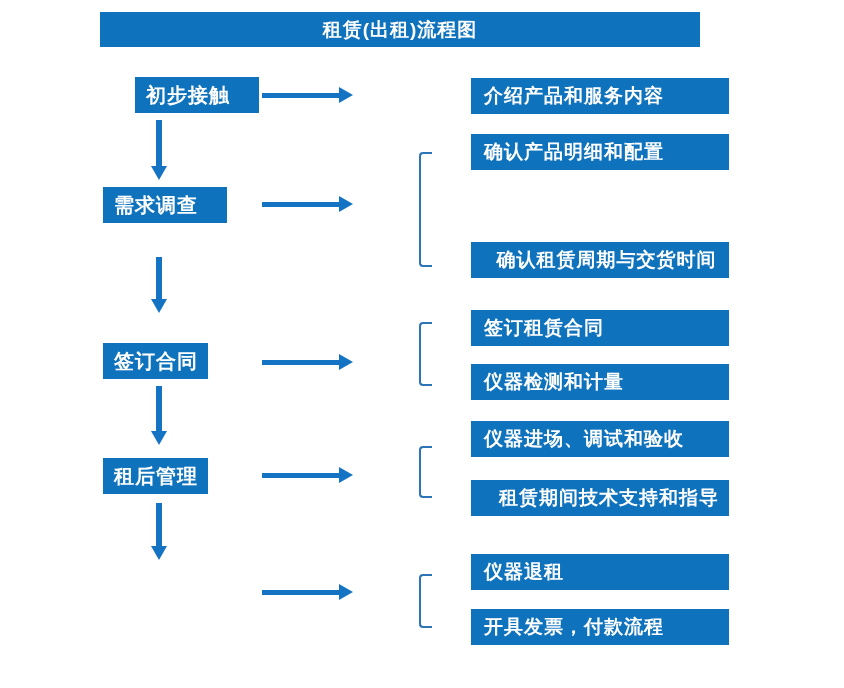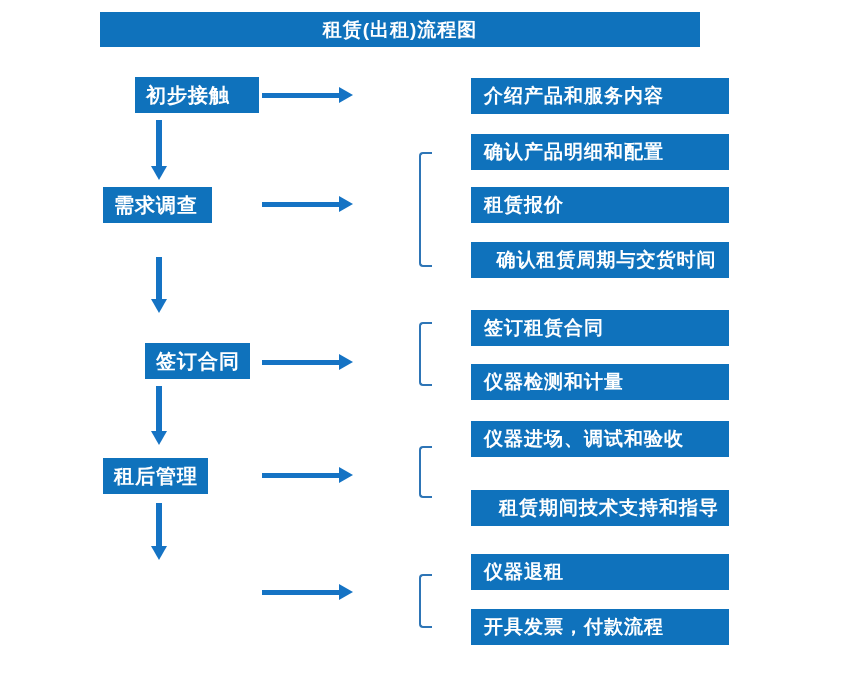--- a/index.html
+++ b/index.html
@@ -108,22 +108,22 @@
   }
 </style>
 </head>
 <body>
 
 <div class="canvas">
 
   <div class="title-bar">租赁(出租)流程图</div>
 
   <div class="step" style="top:77px;  width:124px;margin-left:32px;">初步接触</div>
-  <div class="step" style="top:187px; width:109px;">需求调查</div>
-  <div class="step" style="top:343px; width:105px;margin-left:42px;">签订合同</div>
+  <div class="step" style="top:187px; width:124px;">需求调查</div>
+  <div class="step" style="top:343px; width:105px;">签订合同</div>
   <div class="step" style="top:458px; width:105px;">租后管理</div>
 
   <div class="v-arrow" style="top:120px; height:60px;">
     <div class="shaft"></div>
       <div class="head"></div>
   </div>
   <div class="v-arrow" style="top:257px; height:56px;">
     <div class="shaft"></div>
       <div class="head"></div>
   </div>
@@ -158,25 +158,24 @@
   </div>
 
   <div class="bracket" style="top:152px; height:115px;"></div>
   <div class="bracket" style="top:322px; height:64px;"></div>
   <div class="bracket" style="top:446px; height:52px;"></div>
   <div class="bracket" style="top:574px; height:54px;"></div>
 
   <div class="detail" style="top:78px;">介绍产品和服务内容</div>
 
   <div class="detail" style="top:134px;">确认产品明细和配置</div>
-  <div class="detail" style="top:187px;">租赁报价</div>
   <div class="detail" style="top:242px;text-align:center;">确认租赁周期与交货时间</div>
 
   <div class="detail" style="top:310px;">签订租赁合同</div>
   <div class="detail" style="top:364px;">仪器检测和计量</div>
 
   <div class="detail" style="top:421px;">仪器进场、调试和验收</div>
-  <div class="detail" style="top:490px;padding-left:28px;">租赁期间技术支持和指导</div>
+  <div class="detail" style="top:480px;padding-left:28px;">租赁期间技术支持和指导</div>
 
   <div class="detail" style="top:554px;">仪器退租</div>
   <div class="detail" style="top:609px;">开具发票，付款流程</div>
 
 </div>
 
 </body></html>

